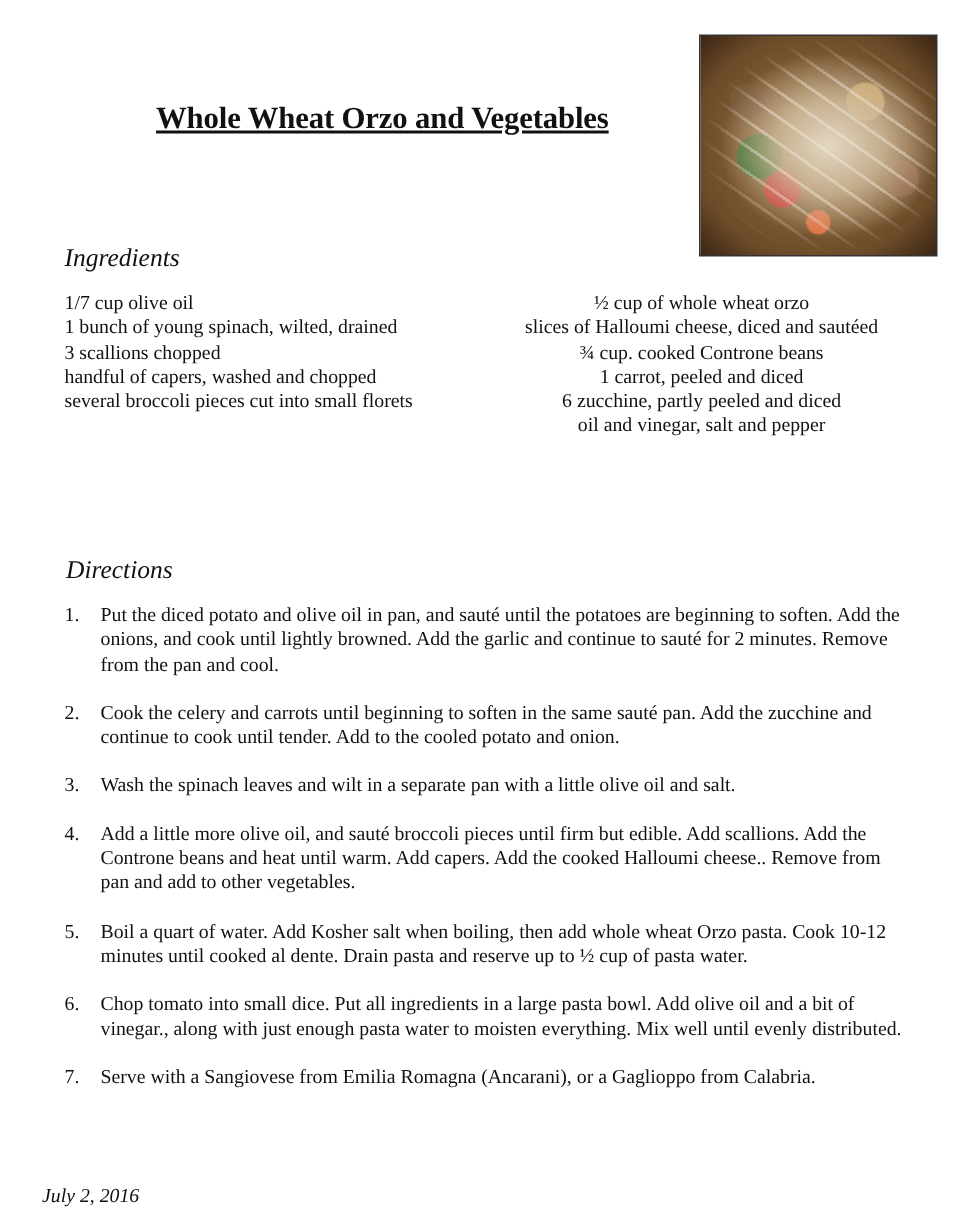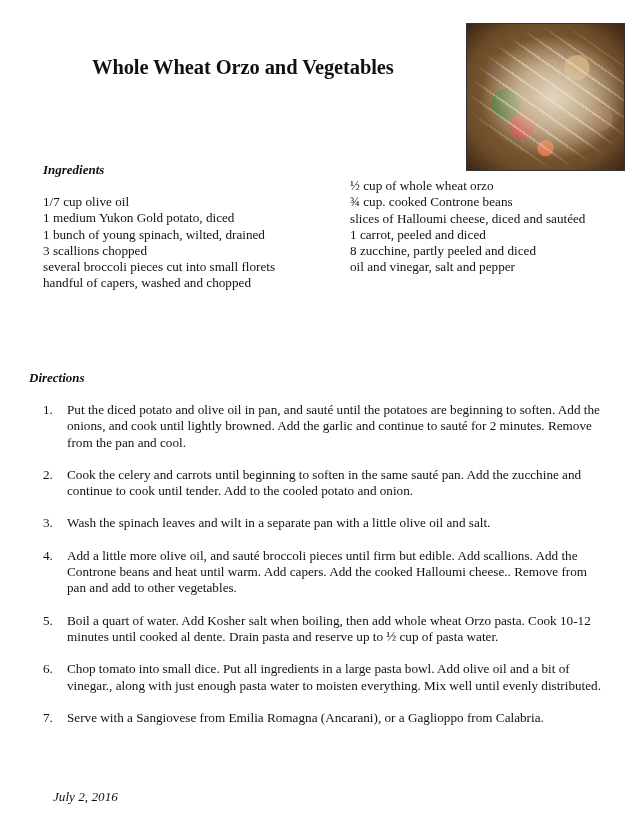--- a/index.html
+++ b/index.html
@@ -26,60 +26,59 @@
       radial-gradient(ellipse at 50% 50%, #a07848 0%, #6a4a28 75%, #3a2414 100%);
     box-sizing: border-box;
   }
   .photo-streaks {
     position: absolute; inset: 0;
     background: repeating-linear-gradient(35deg, rgba(240,235,225,0.0) 0 6px, rgba(240,232,218,0.45) 6px 8px, rgba(0,0,0,0) 8px 14px);
     -webkit-mask: radial-gradient(ellipse at 55% 50%, #000 40%, transparent 70%);
             mask: radial-gradient(ellipse at 55% 50%, #000 40%, transparent 70%);
   }
   .section-heading {
-    position: absolute; font-style: italic; font-weight: bold; font-size: 13px;
+    position: absolute; font-style: italic; font-weight: normal; font-size: 17px;
   }
   .ing-col { position: absolute; font-size: 13.2px; line-height: 16.3px; }
   .ing-col div { white-space: nowrap; }
   .steps { position: absolute; left: 43px; top: 402px; width: 560px; font-size: 13.2px; line-height: 16.3px; }
   .step { display: flex; }
   .step-num { width: 24px; flex: none; }
   .step-text { flex: 1; }
-  .date { position: absolute; left: 53px; top: 789px; font-style: italic; font-size: 13.2px; }
+  .date { position: absolute; left: 28px; top: 789px; font-style: italic; font-size: 13.2px; }
 </style>
 </head>
 <body>
 
-<h1 class="title" style="margin:0;">Whole Wheat Orzo and Vegetables</h1>
+<h1 class="title" style="margin:12px;text-decoration:underline;">Whole Wheat Orzo and Vegetables</h1>
 
 <div class="photo">
   <div class="photo-streaks"></div>
 </div>
 
 <div class="section-heading" style="left:43px; top:162px;">Ingredients</div>
 
 <div class="ing-col" style="left:43px; top:194px;">
   <div>1/7 cup olive oil</div>
-  <div>1 medium Yukon Gold potato, diced</div>
   <div>1 bunch of young spinach, wilted, drained</div>
   <div>3 scallions chopped</div>
+  <div>handful of capers, washed and chopped</div>
   <div>several broccoli pieces cut into small florets</div>
-  <div>handful of capers, washed and chopped</div>
 </div>
 
-<div class="ing-col" style="left:350px; top:178px;">
+<div class="ing-col" style="left:350px; top:194px;text-align:center;">
   <div>½ cup of whole wheat orzo</div>
+  <div>slices of Halloumi cheese, diced and sautéed</div>
   <div>¾ cup. cooked Controne beans</div>
-  <div>slices of Halloumi cheese, diced and sautéed</div>
   <div>1 carrot, peeled and diced</div>
-  <div>8 zucchine, partly peeled and diced</div>
+  <div>6 zucchine, partly peeled and diced</div>
   <div>oil and vinegar, salt and pepper</div>
 </div>
 
-<div class="section-heading" style="left:29px; top:370px;">Directions</div>
+<div class="section-heading" style="left:44px; top:370px;">Directions</div>
 
 <div class="steps">
   <div class="step" style="margin-bottom:16px;">
     <span class="step-num">1.</span>
     <span class="step-text">Put the diced potato and olive oil in pan, and sauté until the potatoes are beginning to soften.  Add the onions, and cook until lightly browned.  Add the garlic and continue to sauté for 2 minutes.  Remove from the pan and cool.</span>
   </div>
   <div class="step" style="margin-bottom:16px;">
     <span class="step-num">2.</span>
     <span class="step-text">Cook the celery and carrots until beginning to soften in the same sauté pan.  Add the zucchine and continue to cook until tender.  Add to the cooled potato and onion.</span>
   </div>

